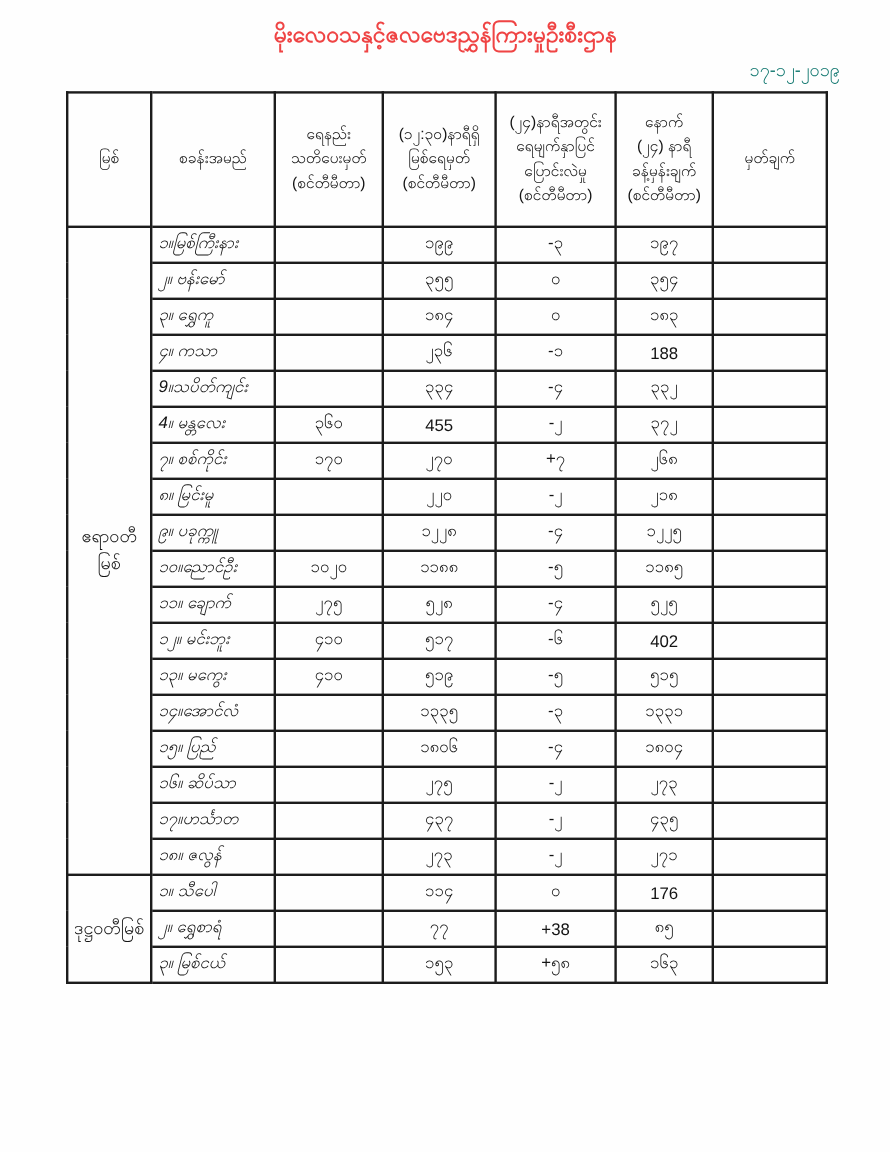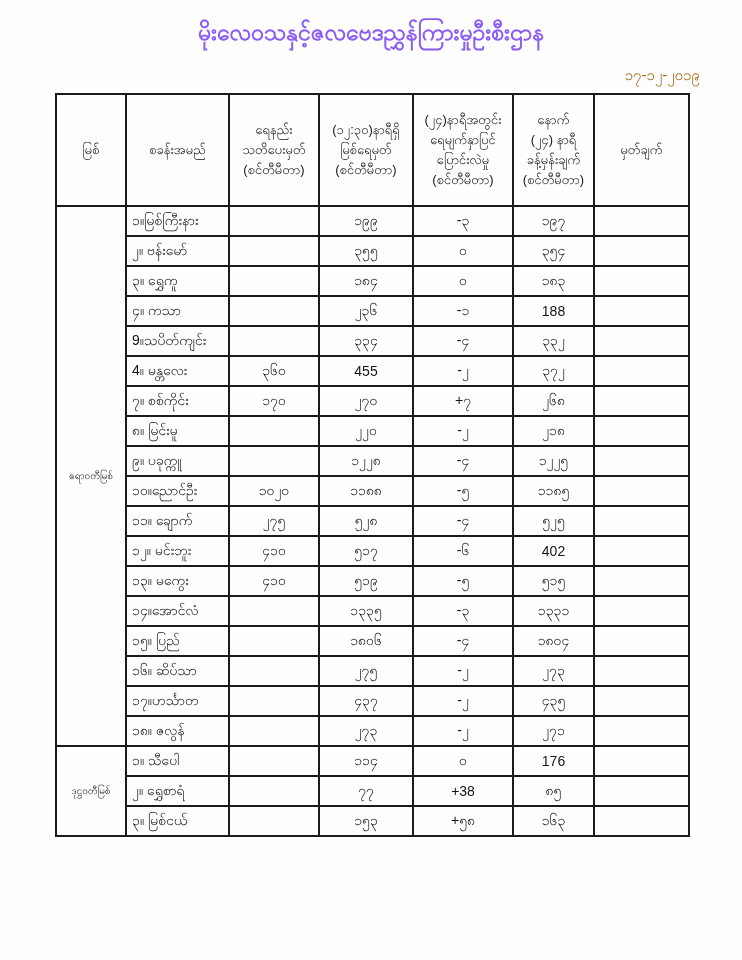--- a/index.html
+++ b/index.html
@@ -10,32 +10,32 @@
     background: #fefefe;
     font-family: "Liberation Sans", sans-serif;
     color: #141414;
     overflow: hidden;
   }
   .title-block {
     padding-top: 16px;
     text-align: center;
   }
   .title-line {
-    font-size: 23px;
+    font-size: 19px;
     font-weight: bold;
     line-height: 1.45;
-    color: #8b5cf6;
+    color: #ef4444;
   }
   .date-line {
     text-align: right;
     padding-right: 42px;
     font-size: 15px;
-    margin-top: 16px;
+    margin-top: 4px;
     margin-bottom: 6px;
-    color: #a16207;
+    color: #0f766e;
   }
   table.river-table {
     border-collapse: collapse;
     margin-left: 55px;
     table-layout: fixed;
   }
   .river-table th, .river-table td {
     border: 2px solid #1c1c1c;
     padding: 0 4px;
     box-sizing: border-box;
@@ -49,25 +49,26 @@
     height: 112px;
     line-height: 1.55;
   }
   .river-table td {
     height: 30px;
     font-size: 14px;
     vertical-align: middle;
   }
   td.river-cell {
     text-align: center;
-    font-size: 10px;
+    font-size: 15px;
   }
   td.name-cell {
     text-align: left;
     padding-left: 5px;
+    font-style: italic;
   }
   td.warning-cell, td.level-cell, td.change-cell, td.forecast-cell {
     text-align: center;
   }
   td.remark-cell { text-align: center; }
 </style>
 </head>
 <body>
 
 <div class="page">

